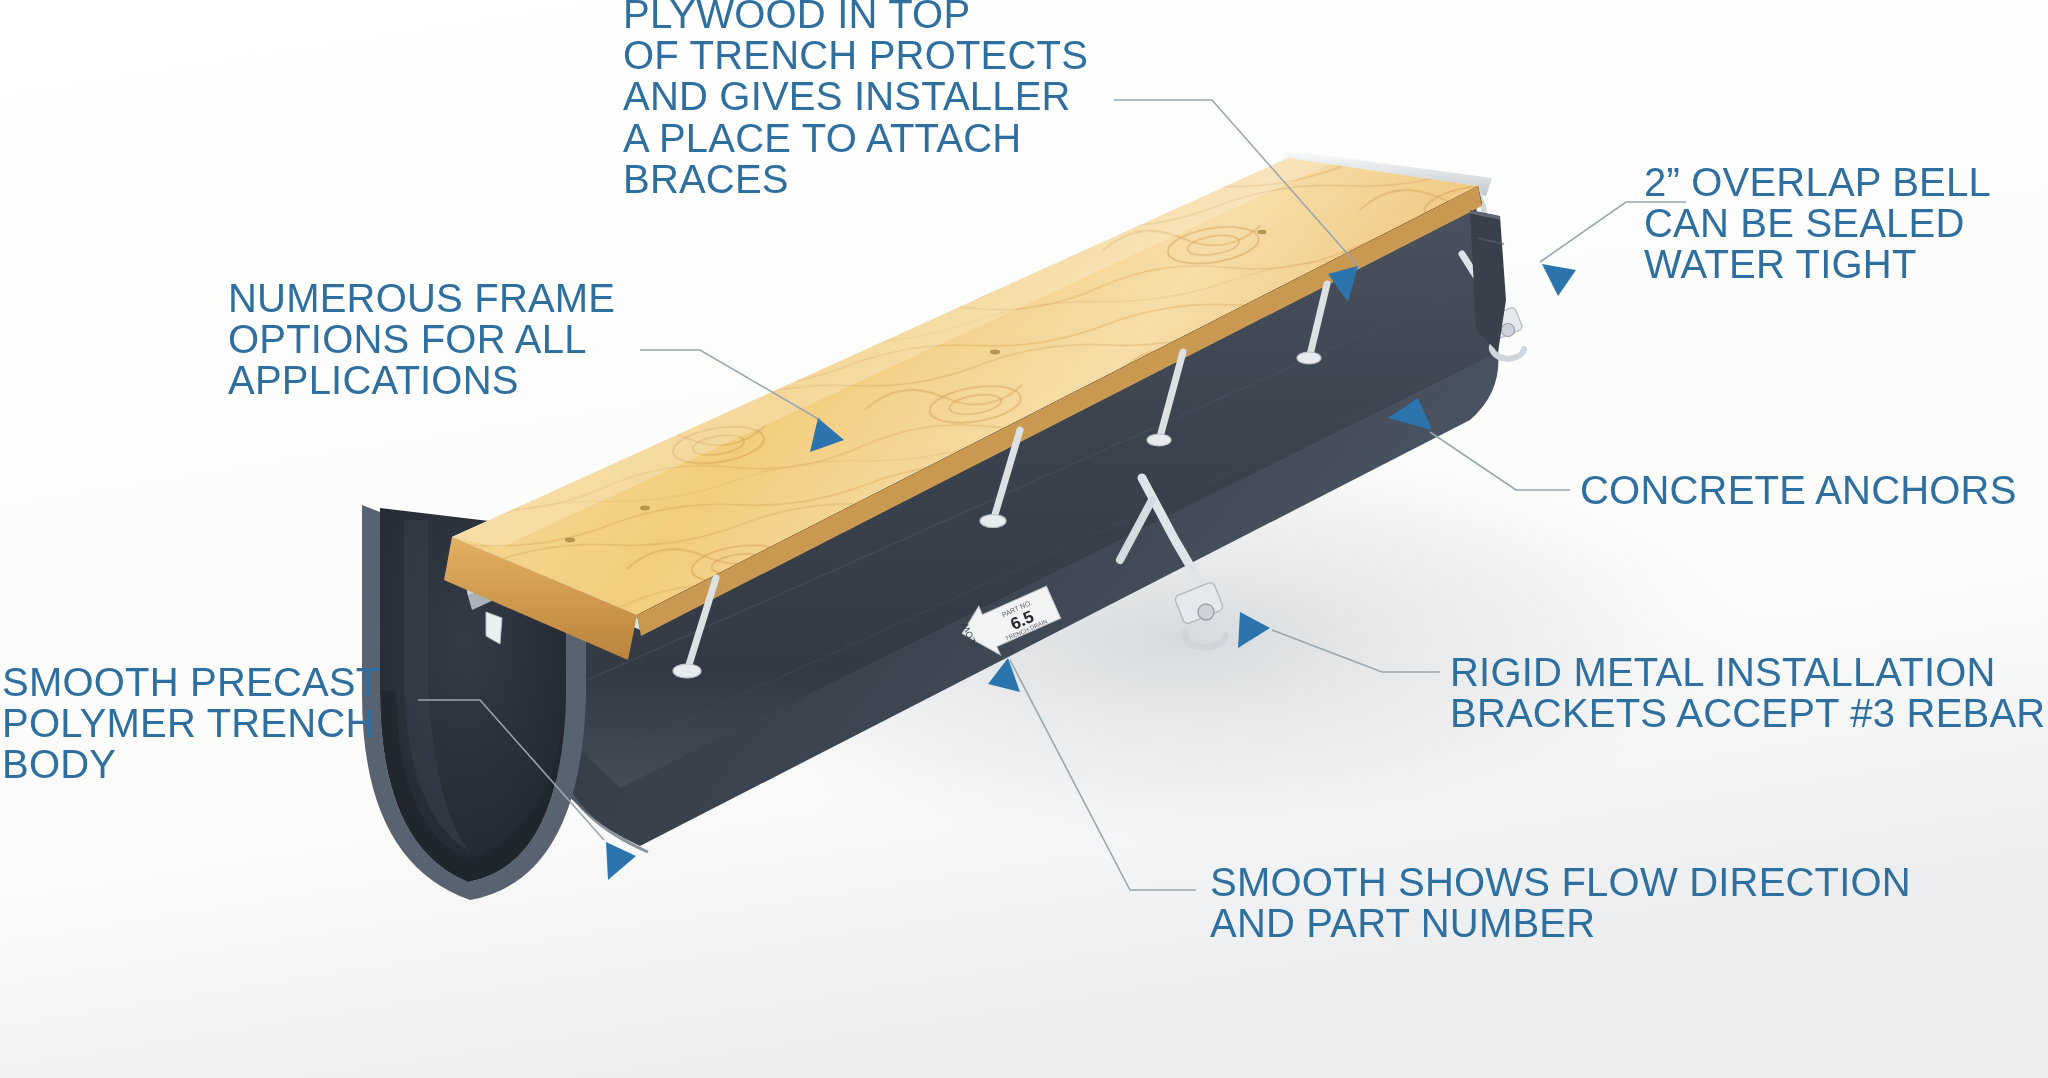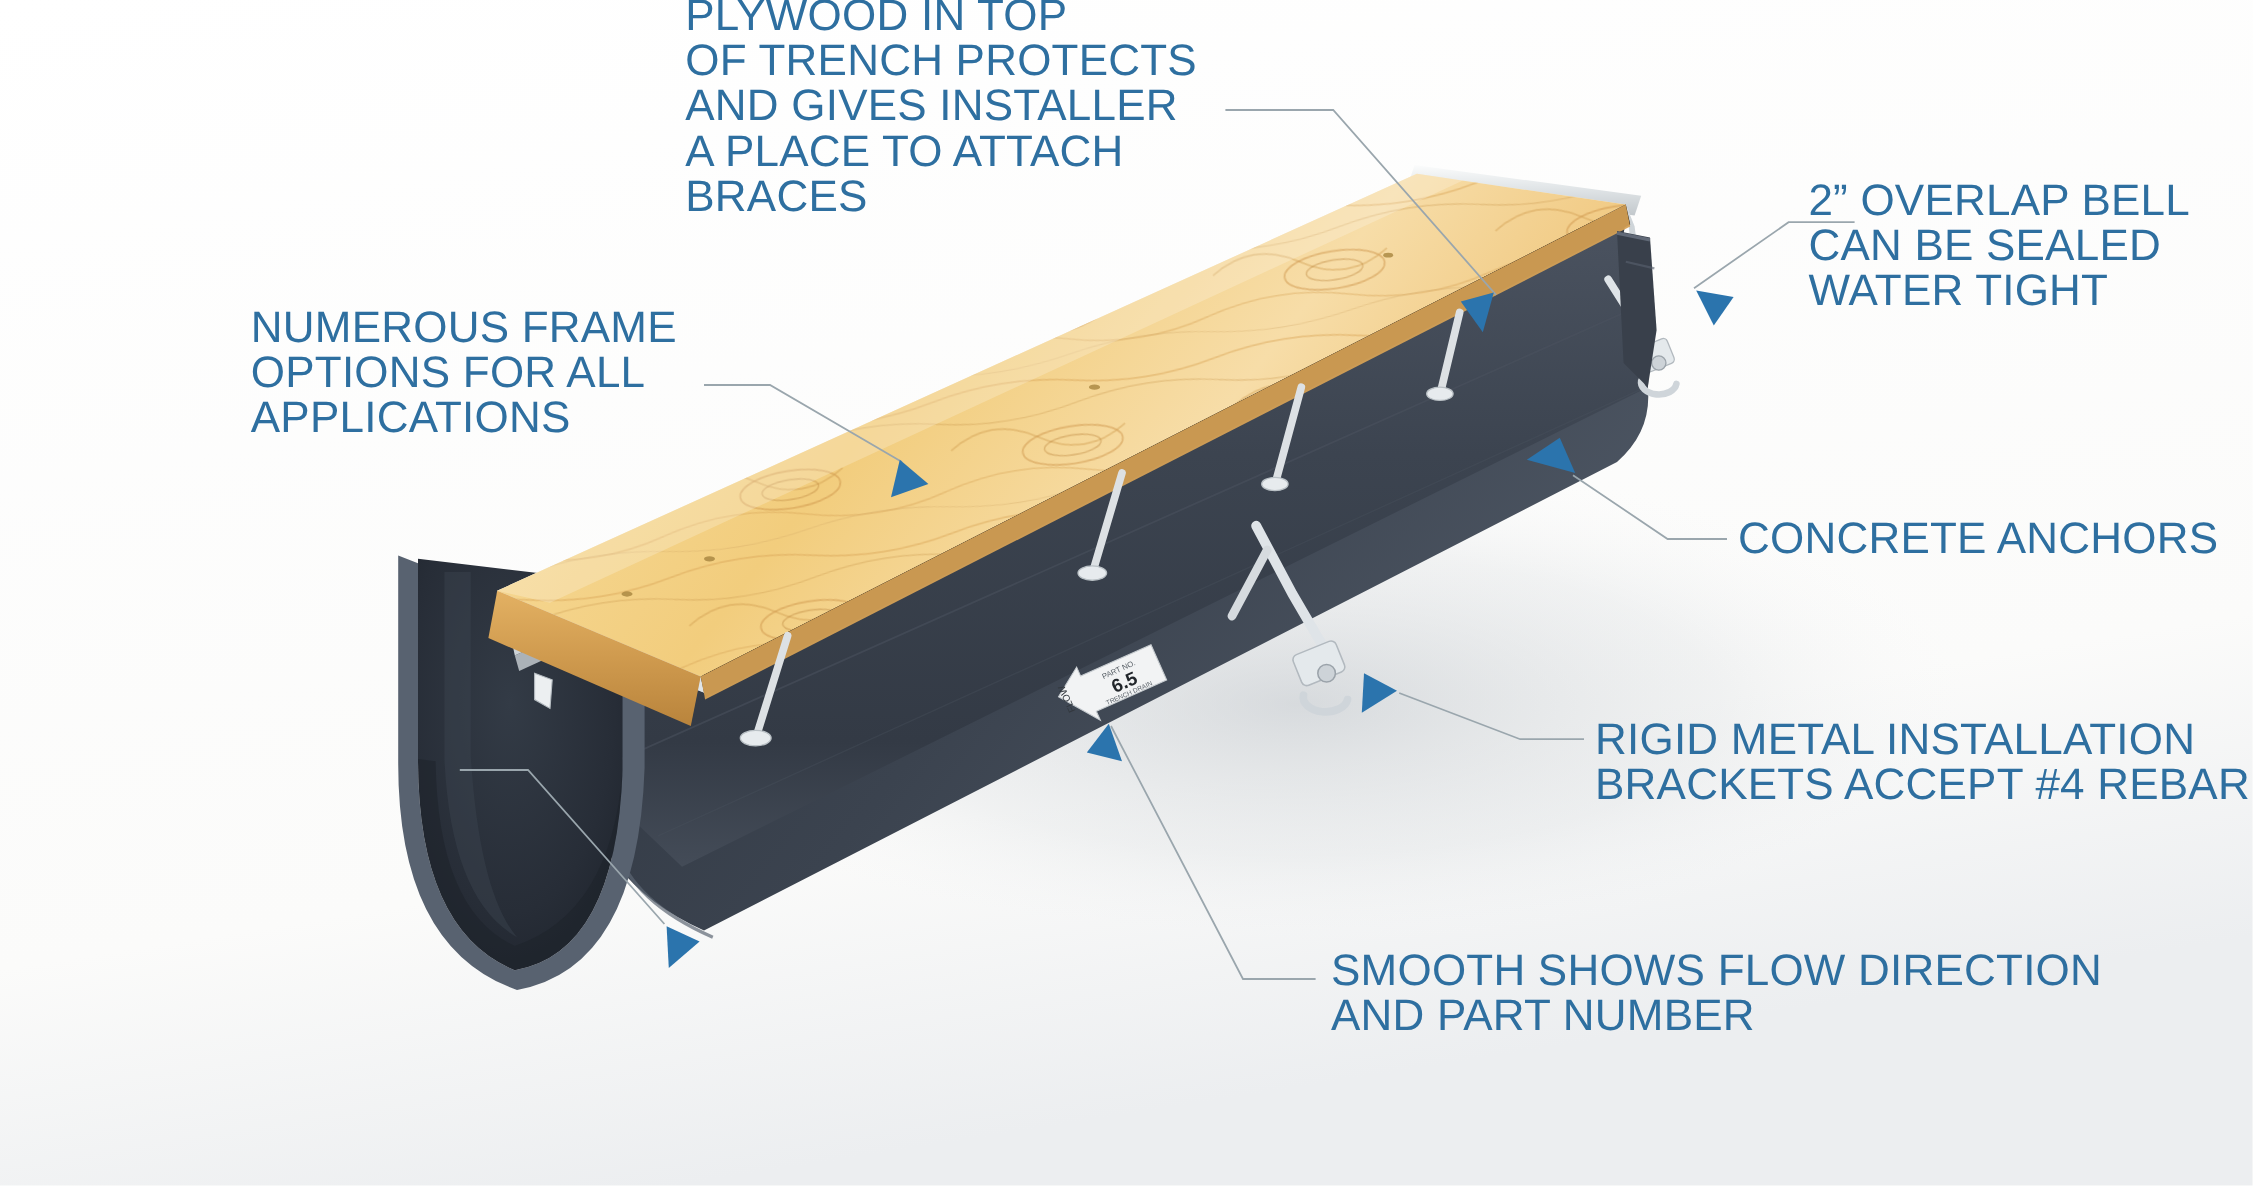--- a/index.html
+++ b/index.html
@@ -268,19 +268,22 @@
 OPTIONS FOR ALL
 APPLICATIONS</div>
 
   <div class="callout right" style="left:1616px; top:162px;margin-left:28px;">2” OVERLAP BELL
 CAN BE SEALED
 WATER TIGHT</div>
 
   <div class="callout right" style="left:1580px; top:470px;text-align:center;">CONCRETE ANCHORS</div>
 
   <div class="callout right" style="left:1450px; top:652px;">RIGID METAL INSTALLATION
-BRACKETS ACCEPT #4 REBAR</div>
-
+BRACKETS ACCEPT #3 REBAR</div>
+
+  <div class="callout" style="left:2px; top:662px;">SMOOTH PRECAST
+POLYMER TRENCH
+BODY</div>
 
   <div class="callout right" style="left:1210px; top:862px;">SMOOTH SHOWS FLOW DIRECTION
 AND PART NUMBER</div>
 
 </div>
 
 </body></html>

